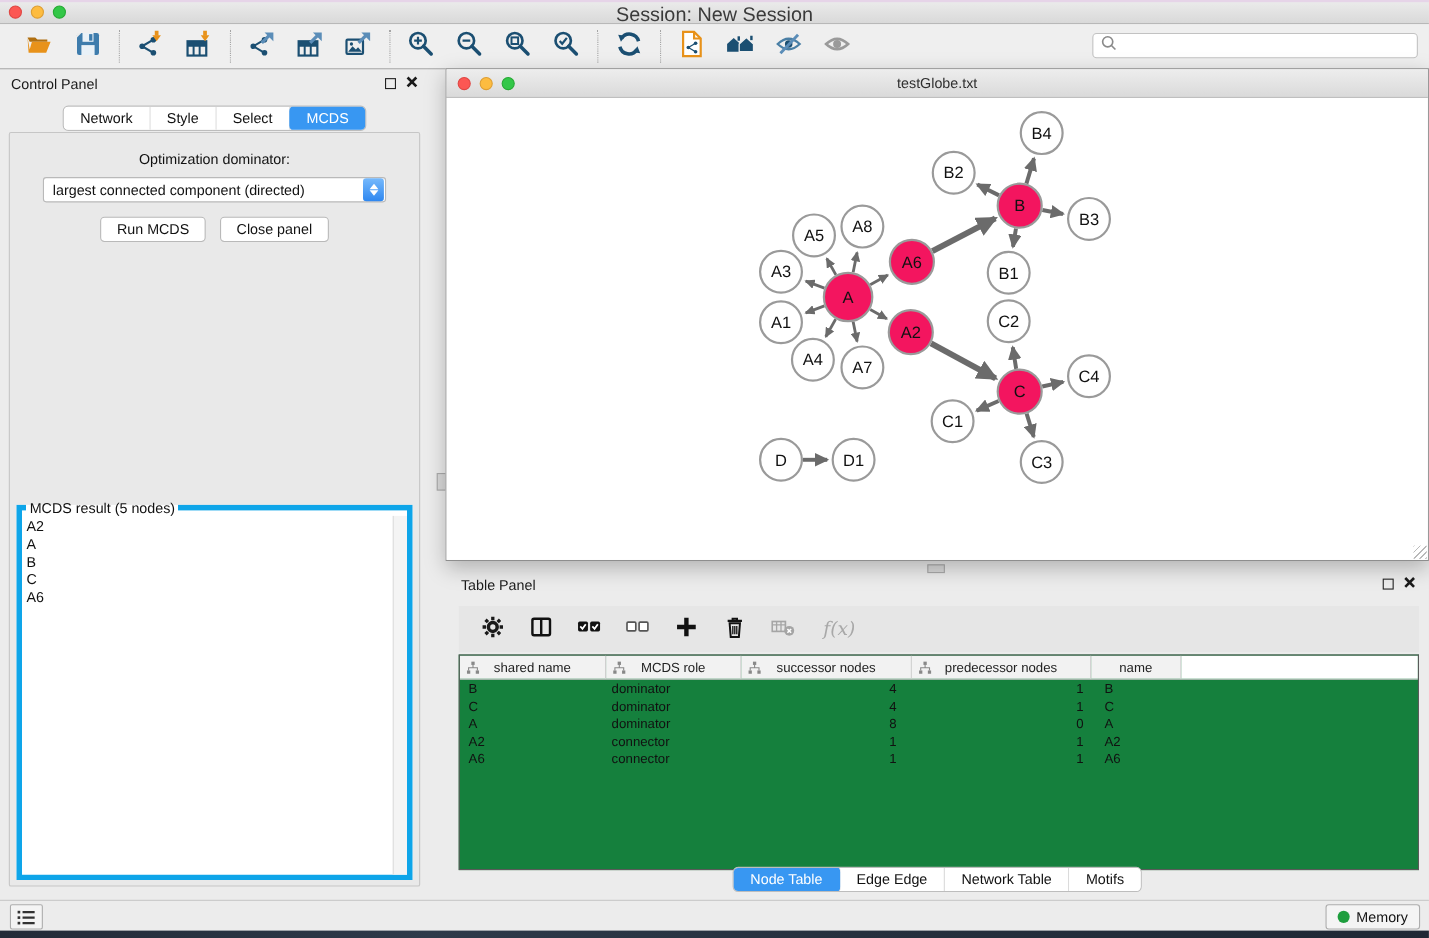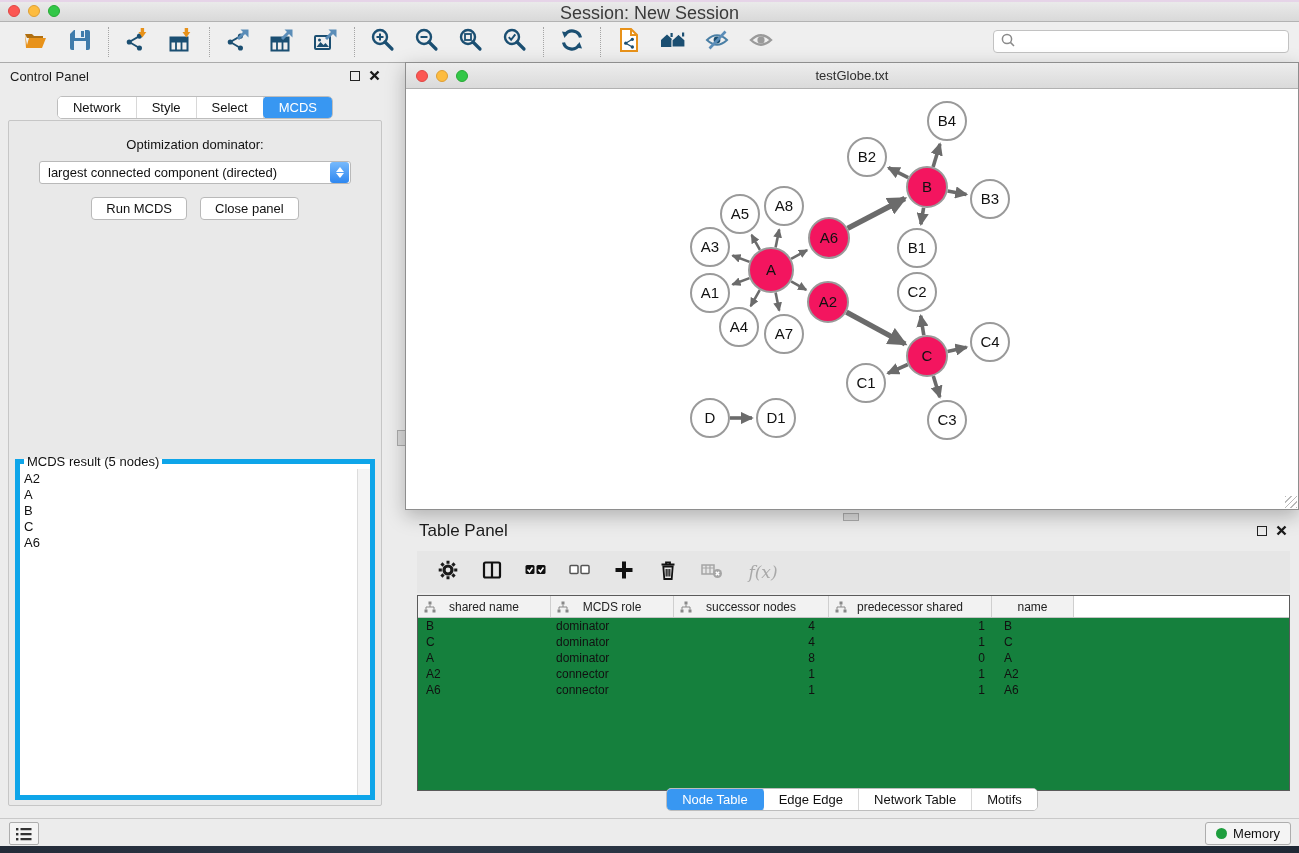--- a/index.html
+++ b/index.html
@@ -68,21 +68,21 @@
   .resize-corner { position:absolute; right:1px; bottom:1px; width:12px; height:12px;
     background:repeating-linear-gradient(135deg,#B9B9B9 0 1px,transparent 1px 4px); }
 
   
   .grip-v { position:absolute; left:397px; top:430px; width:9px; height:16px; background:#D9D9D9; border:1px solid #ABABAB; }
   .grip-h { position:absolute; left:843px; top:513px; width:16px; height:8px; background:#D9D9D9; border:1px solid #ABABAB; }
 
   
   .table-panel { position:absolute; left:405px; top:518px; width:894px; height:300px; }
   .tp-header { height:26px; display:flex; align-items:center; padding:0 12px 0 14px; }
-  .tp-title { font-size:17px; color:#1A1A1A; }
+  .tp-title { font-size:13px; color:#1A1A1A; }
   .tp-toolbar { position:absolute; left:12px; right:9px; top:33px; height:42px; background:#E6E6E6;
     display:flex; align-items:center; gap:14px; padding-left:16px; }
   .tp-btn { width:30px; height:30px; display:flex; align-items:center; justify-content:center; }
   .fx { font-family:"DejaVu Serif", serif; font-style:italic; font-size:17px; color:#A8A8A8; }
   .tp-table { position:absolute; left:12px; right:9px; top:77px; height:196px; background:#15803d;
     border:1px solid #5A5A5A; overflow:hidden; }
   .thead { display:flex; height:22px; border-bottom:1px solid #C4C4C4; font-size:12px; color:#222; }
   .th { background:#F2F2F2; border-right:1px solid #CFCFCF; display:flex; align-items:center; justify-content:center; gap:5px; position:relative; }
   .th .attr-ic { position:absolute; left:6px; top:5px; }
   .th.filler { background:#FFF; border-right:none; flex:1; }
@@ -545,21 +545,21 @@
             </svg>
             <span>successor nodes</span>
           </div>
           <div class="th" style="width: 163px;">
             <svg class="attr-ic" width="12" height="12" viewBox="0 0 12 12">
               <rect x="4.5" y="0.5" width="3" height="3" fill="#888"></rect>
               <path d="M6 3.5v2.5M2 8.5V6h8v2.5" stroke="#888" fill="none" stroke-width="1"></path>
               <rect x="0.5" y="8.5" width="3" height="3" fill="#888"></rect>
               <rect x="8.5" y="8.5" width="3" height="3" fill="#888"></rect>
             </svg>
-            <span>predecessor shared</span>
+            <span>predecessor nodes</span>
           </div>
           <div class="th" style="width: 82px;">
             <span>name</span>
           </div>
           <div class="th filler"></div>
         </div>
       <div id="table-body">
           <div class="trow">
             <div class="td" style="width: 133px; padding-left: 8px; text-align: left;">B</div>
             <div class="td" style="width: 123px; padding-left: 5px; text-align: left;">dominator</div>

